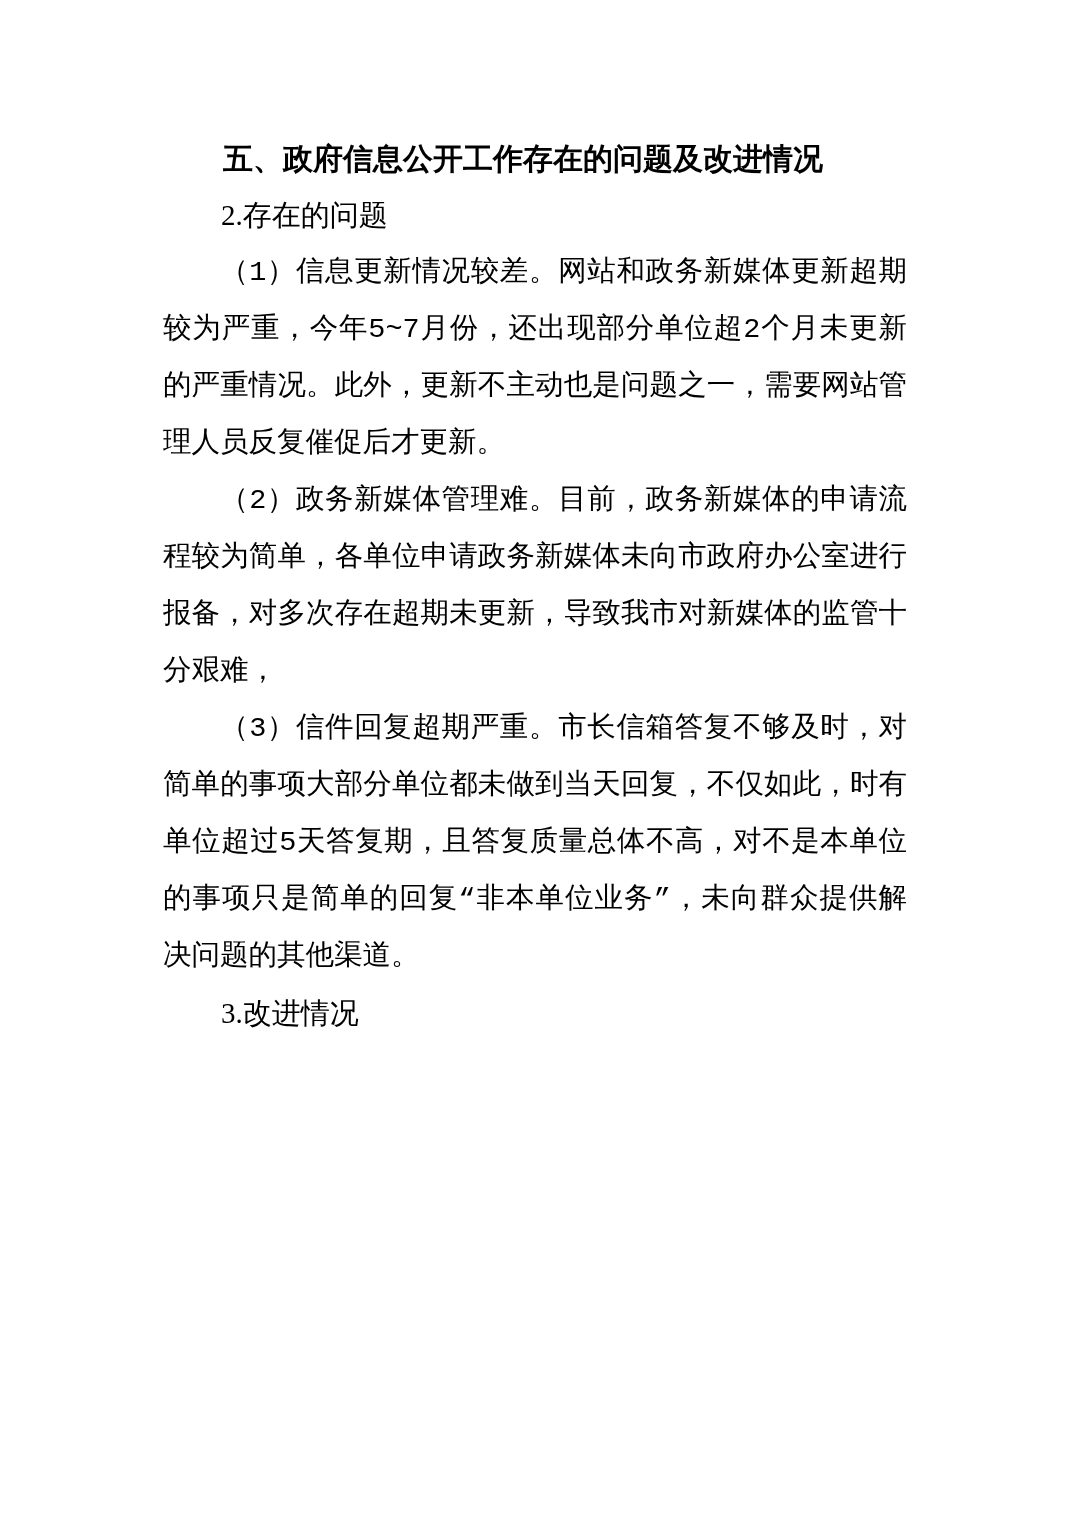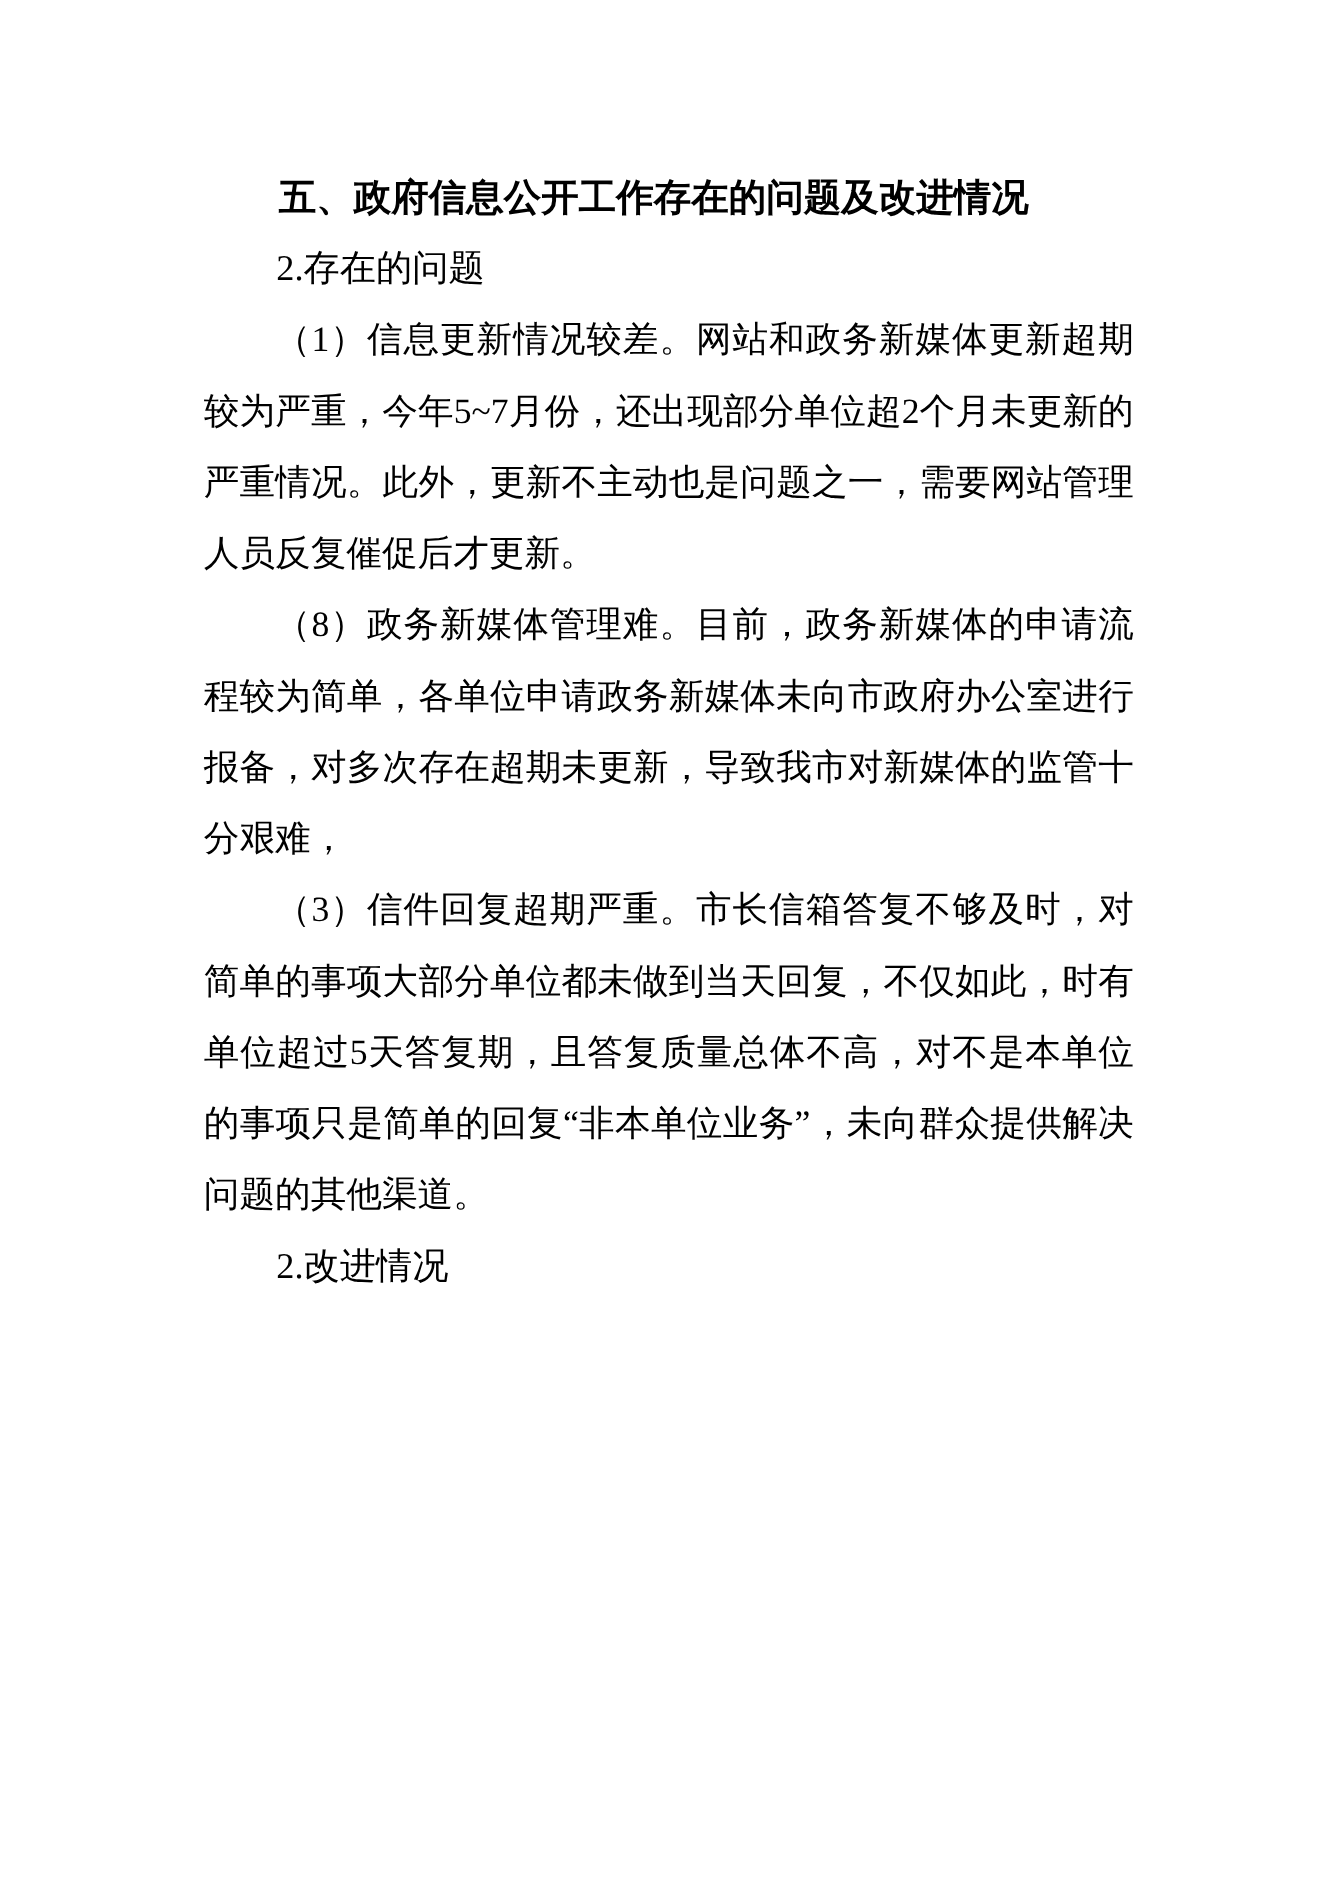--- a/index.html
+++ b/index.html
@@ -45,39 +45,40 @@
     white-space: nowrap;
   }
   .para {
     margin: 0;
     font-size: 28.5px;
     line-height: 57px;
     text-indent: 2em;
     text-align: justify;
     text-justify: inter-character;
     word-break: normal;
+    font-family: Liberation Mono, monospace;
   }
   .para .lead {
     
     font-weight: 400;
   }
 </style>
 </head>
 <body>
 
 <div class="page">
   <div class="content">
 
     <h1 class="doc-title">五、政府信息公开工作存在的问题及改进情况</h1>
 
     <h2 class="sub-heading">2.存在的问题</h2>
 
     <p class="para"><span class="lead">（1）信息更新情况较差。</span><span>网站和政务新媒体更新超期较为严重，今年5~7月份，还出现部分单位超2个月未更新的严重情况。此外，更新不主动也是问题之一，需要网站管理人员反复催促后才更新。</span></p>
 
-    <p class="para"><span class="lead">（8）政务新媒体管理难。</span><span>目前，政务新媒体的申请流程较为简单，各单位申请政务新媒体未向市政府办公室进行报备，对多次存在超期未更新，导致我市对新媒体的监管十分艰难，</span></p>
+    <p class="para"><span class="lead">（2）政务新媒体管理难。</span><span>目前，政务新媒体的申请流程较为简单，各单位申请政务新媒体未向市政府办公室进行报备，对多次存在超期未更新，导致我市对新媒体的监管十分艰难，</span></p>
 
     <p class="para"><span class="lead">（3）信件回复超期严重。</span><span>市长信箱答复不够及时，对简单的事项大部分单位都未做到当天回复，不仅如此，时有单位超过5天答复期，且答复质量总体不高，对不是本单位的事项只是简单的回复“非本单位业务”，未向群众提供解决问题的其他渠道。</span></p>
 
-    <h2 class="sub-heading">2.改进情况</h2>
+    <h2 class="sub-heading">3.改进情况</h2>
 
 
   </div>
 </div>
 
 </body></html>

